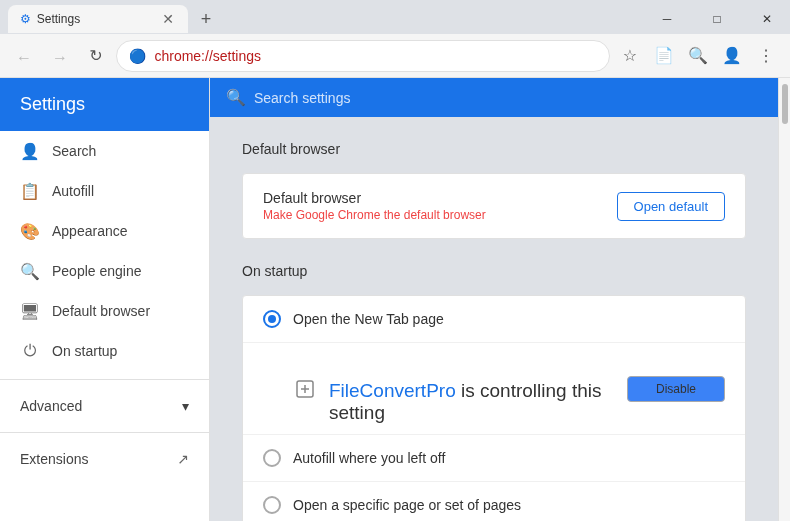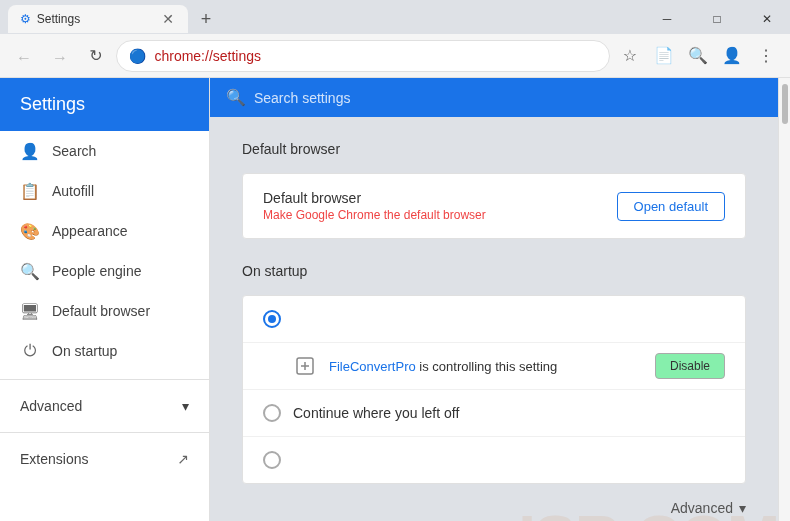--- a/index.html
+++ b/index.html
@@ -56,23 +56,23 @@
     .startup-card { background: white; border-radius: 4px; border: 1px solid #e0e0e0; }
     .radio-row { display: flex; align-items: center; padding: 14px 20px; gap: 12px; border-bottom: 1px solid #f0f0f0; }
     .radio-row:last-child { border-bottom: none; }
     .radio-btn { width: 18px; height: 18px; border-radius: 50%; border: 2px solid #1a73e8; display: flex; align-items: center; justify-content: center; flex-shrink: 0; }
     .radio-btn.checked { background: white; }
     .radio-btn.checked::after { content: ''; width: 8px; height: 8px; background: #1a73e8; border-radius: 50%; }
     .radio-btn.unchecked { border-color: #aaa; }
     .radio-label { font-size: 14px; color: #333; }
     .sub-row { display: flex; align-items: center; padding: 10px 20px 10px 50px; gap: 12px; border-bottom: 1px solid #f0f0f0; background: white; }
     .ext-icon { width: 24px; height: 24px; display: flex; align-items: center; justify-content: center; color: #666; }
-    .ext-text { flex: 1; font-size: 13px; color: #333; }
+    .ext-text { flex: 1; font-size: 19px; color: #333; margin-top: 27px; }
     .ext-link { color: #1a73e8; font-weight: 500; text-decoration: none; cursor: pointer; }
-    .btn-disable { border: 1px solid #aaa; color: #333; background: #86efac; padding: 5px 14px; border-radius: 4px; cursor: pointer; font-size: 12px; }
+    .btn-disable { border: 1px solid #aaa; color: #333; background: #3b82f6; padding: 5px 28px; border-radius: 4px; cursor: pointer; font-size: 12px; }
 
     .bottom-advanced { display: flex; align-items: center; justify-content: flex-end; padding: 16px 0; gap: 6px; color: #555; font-size: 14px; cursor: pointer; }
 
     
     .main-content::-webkit-scrollbar { width: 8px; }
     .main-content::-webkit-scrollbar-track { background: #f5f5f5; }
     .main-content::-webkit-scrollbar-thumb { background: #bbb; border-radius: 4px; }
 
     
     .watermark { position: absolute; bottom: 20px; right: 40px; color: rgba(200,150,120,0.25); font-size: 48px; font-weight: bold; pointer-events: none; transform: rotate(0deg); letter-spacing: -1px; }
@@ -182,42 +182,44 @@
             </div>
             <button class="btn-outline">Open default</button>
           </div>
         </div>
 
         <div class="section-title">On startup</div>
         <div class="startup-card">
 
           <div class="radio-row">
             <div class="radio-btn checked"></div>
+            <span class="radio-label">Open the New Tab page</span>
           </div>
 
           <div class="sub-row" style="border-bottom:1px solid #f0f0f0;">
             <div class="ext-icon">
               <svg width="20" height="20" viewBox="0 0 20 20" fill="none">
                 <rect x="2" y="2" width="16" height="16" rx="2" stroke="#888" stroke-width="1.5"></rect>
                 <path d="M6 10 L14 10 M10 6 L10 14" stroke="#888" stroke-width="1.5"></path>
               </svg>
             </div>
             <span class="ext-text">
               <span class="ext-link">FileConvertPro</span><span> is controlling this setting</span>
             </span>
             <button class="btn-disable">Disable</button>
           </div>
 
           <div class="radio-row">
             <div class="radio-btn unchecked"></div>
-            <span class="radio-label">Continue where you left off</span>
+            <span class="radio-label">Autofill where you left off</span>
           </div>
 
           <div class="radio-row" style="border-bottom:none;">
             <div class="radio-btn unchecked"></div>
+            <span class="radio-label">Open a specific page or set of pages</span>
           </div>
         </div>
 
         <div class="bottom-advanced">
           <span>Advanced</span>
           <span>▾</span>
         </div>
       </div>
     </div>
 

